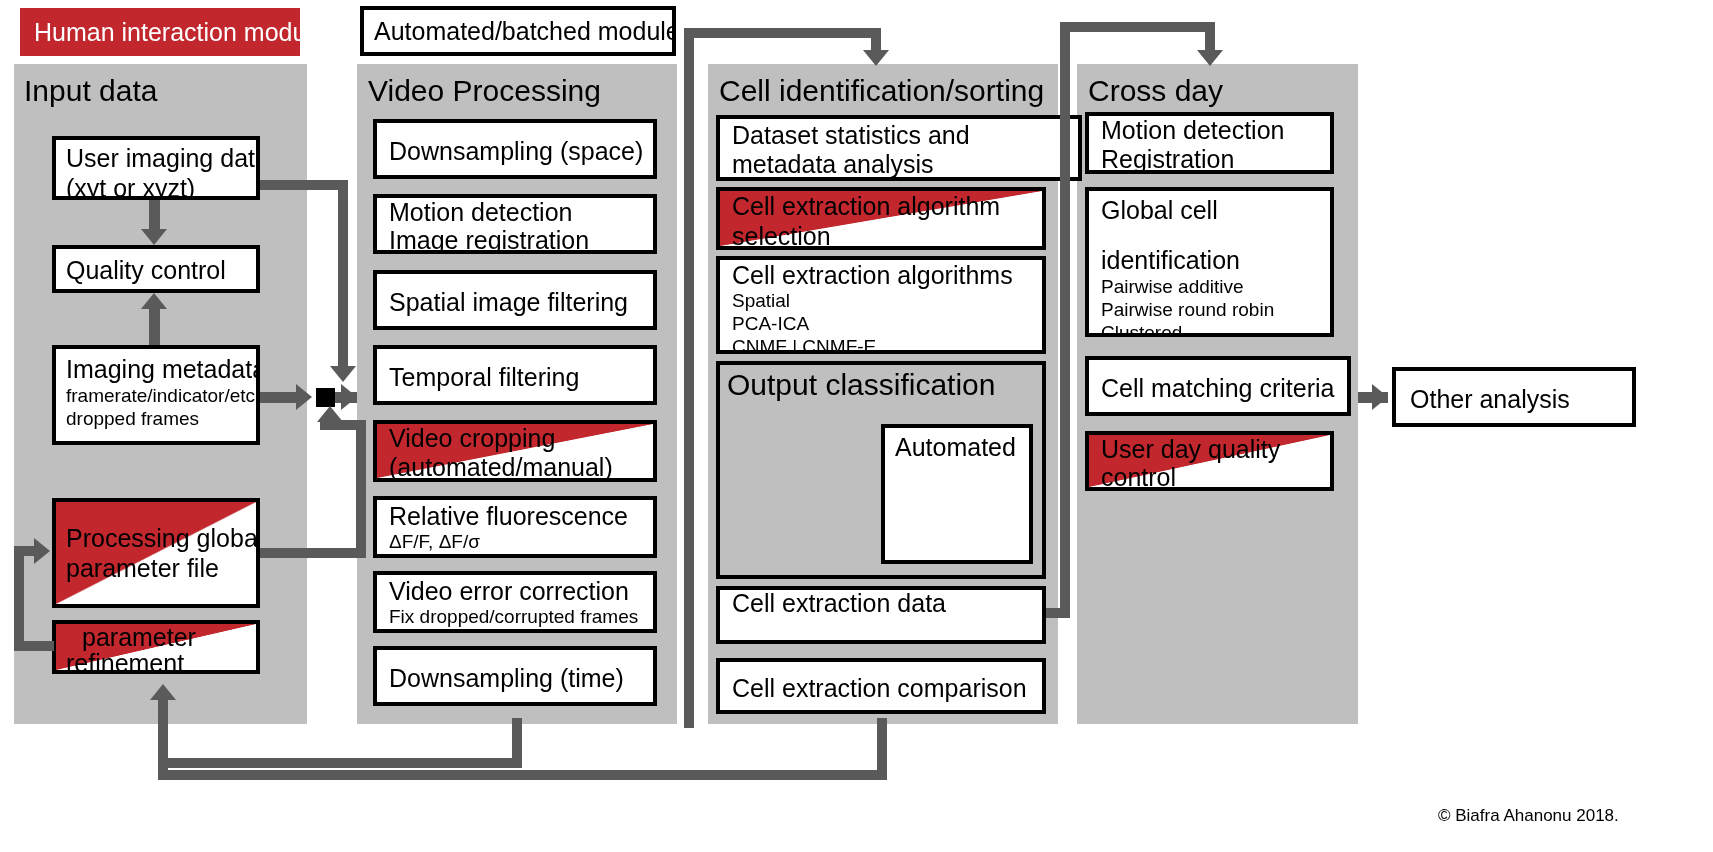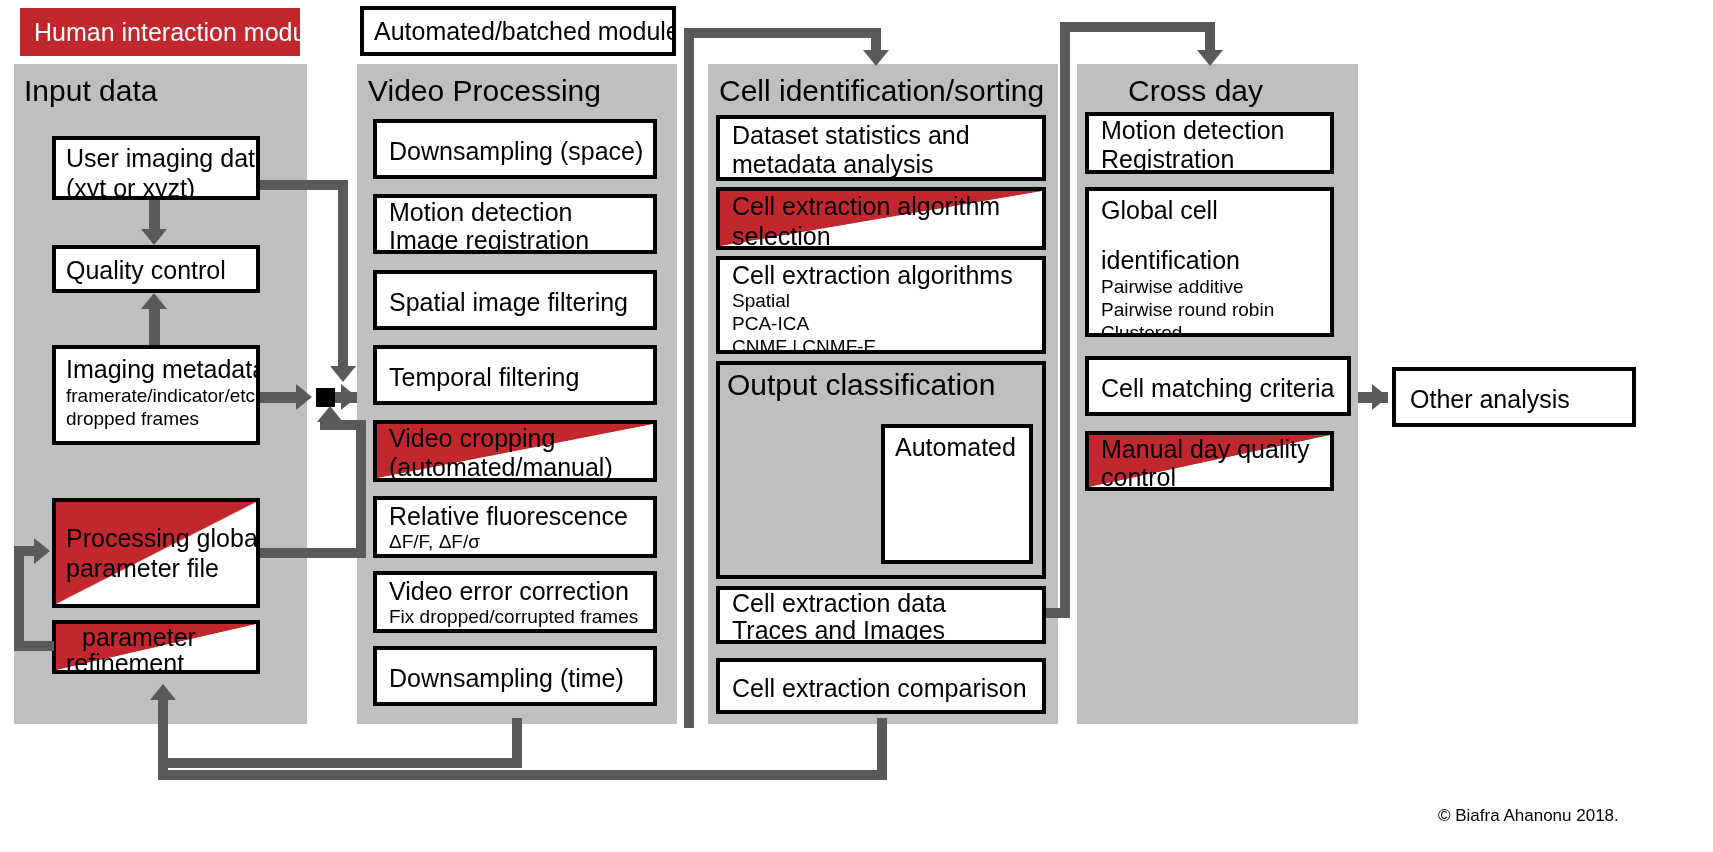--- a/index.html
+++ b/index.html
@@ -53,21 +53,21 @@
   <div class="col-panel" style="left:14px;top:64px;width:293px;height:660px;"></div>
   <div class="col-title" style="left:24px;top:74px;">Input data</div>
 
   <div class="col-panel" style="left:357px;top:64px;width:320px;height:660px;"></div>
   <div class="col-title" style="left:368px;top:74px;">Video Processing</div>
 
   <div class="col-panel" style="left:708px;top:64px;width:350px;height:660px;"></div>
   <div class="col-title" style="left:719px;top:74px;">Cell identification/sorting</div>
 
   <div class="col-panel" style="left:1077px;top:64px;width:281px;height:660px;"></div>
-  <div class="col-title" style="left:1128px;top:74px;">Cross day</div>
+  <div class="col-title" style="left:1088px;top:74px;">Cross day</div>
 
   <div class="box" style="left:52px;top:136px;width:208px;height:64px;">
     <div class="inner" style="padding:3px 10px;">
       <div class="t1">User imaging data</div>
       <div class="t1">(xyt or xyzt)</div>
     </div>
   </div>
 
   <div class="box" style="left:52px;top:245px;width:208px;height:48px;">
     <div class="inner" style="padding:6px 10px;">
@@ -142,21 +142,21 @@
       <div class="t2">Fix dropped/corrupted frames</div>
     </div>
   </div>
 
   <div class="box" style="left:373px;top:646px;width:284px;height:60px;">
     <div class="inner" style="padding:13px 12px;">
         <div class="t1">Downsampling  (time)</div>
       </div>
   </div>
 
-  <div class="box" style="left:716px;top:115px;width:330px;height:66px;">
+  <div class="box" style="left:716px;top:115px;width:366px;height:66px;">
     <div class="inner" style="padding:2px 12px;">
       <div class="t1" style="line-height:29px;">Dataset statistics and</div>
       <div class="t1" style="line-height:29px;">metadata analysis</div>
     </div>
   </div>
 
   <div class="box split" style="left:716px;top:187px;width:330px;height:63px;">
     <div class="inner" style="padding:0 12px;">
       <div class="t1" style="line-height:30px;">Cell extraction algorithm</div>
       <div class="t1" style="line-height:30px;">selection</div>
@@ -180,21 +180,20 @@
 
   <div class="box" style="left:881px;top:424px;width:152px;height:140px;">
     <div class="inner" style="padding:4px 10px;">
         <div class="t1">Automated</div>
       </div>
   </div>
 
   <div class="box" style="left:716px;top:586px;width:330px;height:58px;">
     <div class="inner" style="padding:0 12px;">
       <div class="t1" style="line-height:27px;">Cell extraction data</div>
-      <div class="t1" style="line-height:27px;">Traces and Images</div>
     </div>
   </div>
 
   <div class="box" style="left:716px;top:658px;width:330px;height:56px;">
     <div class="inner" style="padding:11px 12px;">
         <div class="t1">Cell extraction comparison</div>
       </div>
   </div>
 
   <div class="box" style="left:1085px;top:112px;width:249px;height:62px;">
@@ -216,21 +215,21 @@
   </div>
 
   <div class="box" style="left:1085px;top:356px;width:266px;height:60px;">
     <div class="inner" style="padding:13px 12px;">
         <div class="t1">Cell matching criteria</div>
       </div>
   </div>
 
   <div class="box split" style="left:1085px;top:431px;width:249px;height:60px;">
     <div class="inner" style="padding:0 12px;">
-      <div class="t1" style="line-height:28px;">Manual day quality</div>
+      <div class="t1" style="line-height:28px;">User day quality</div>
       <div class="t1" style="line-height:28px;">control</div>
     </div>
   </div>
 
   <div class="box" style="left:1392px;top:367px;width:244px;height:60px;">
     <div class="inner" style="padding:13px 14px;">
         <div class="t1">Other analysis</div>
       </div>
   </div>
 

